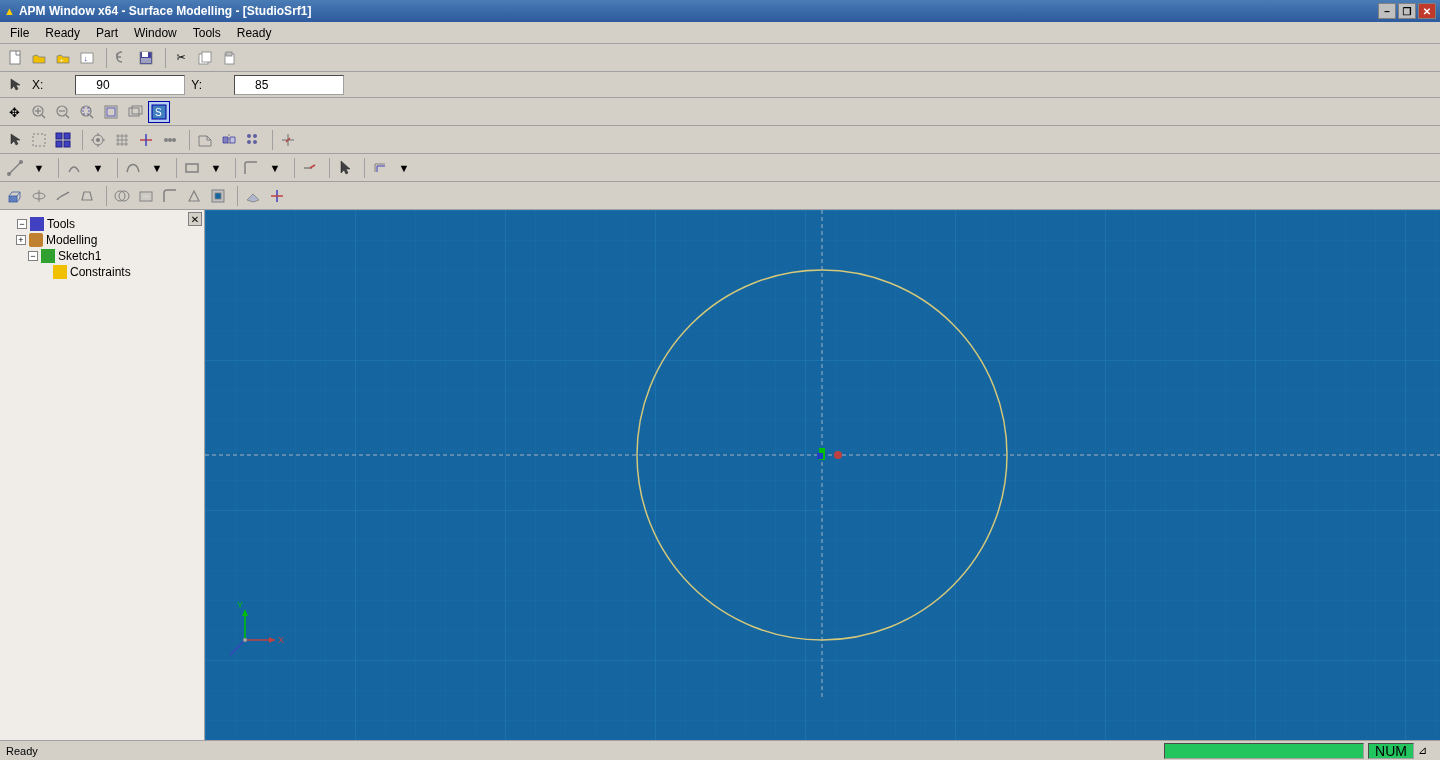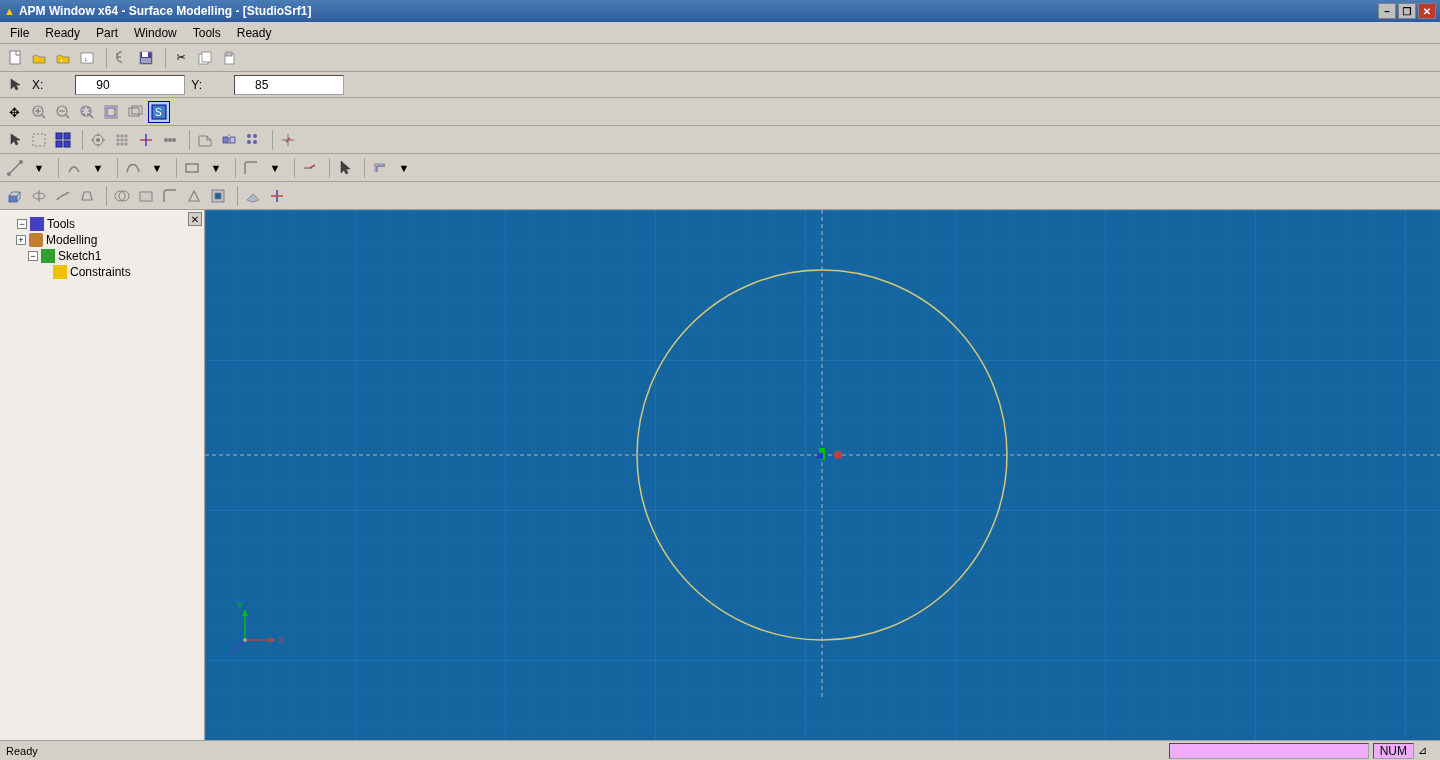--- a/index.html
+++ b/index.html
@@ -116,22 +116,22 @@
       display: flex; align-items: center;
       padding: 0 6px;
       justify-content: space-between;
       position: absolute; bottom: 0; left: 0; right: 0;
     }
     #statusbar-right {
       display: flex; gap: 10px; align-items: center;
     }
     .status-panel {
       border: 1px inset #a0a0a0; padding: 0 6px; height: 16px;
-      display: flex; align-items: center; font-size: 12px;
-      background: #f0abfc;
+      display: flex; align-items: center; font-size: 14px;
+      background: #22c55e;
     }
   </style>
 </head>
 <body>
 
 <div id="titlebar">
   <div id="titlebar-left">
     <span style="color:#ffcc00; font-weight:bold; font-size:11px;">▲</span>
     <span>APM Window x64 - Surface Modelling - [StudioSrf1]</span>
   </div>

